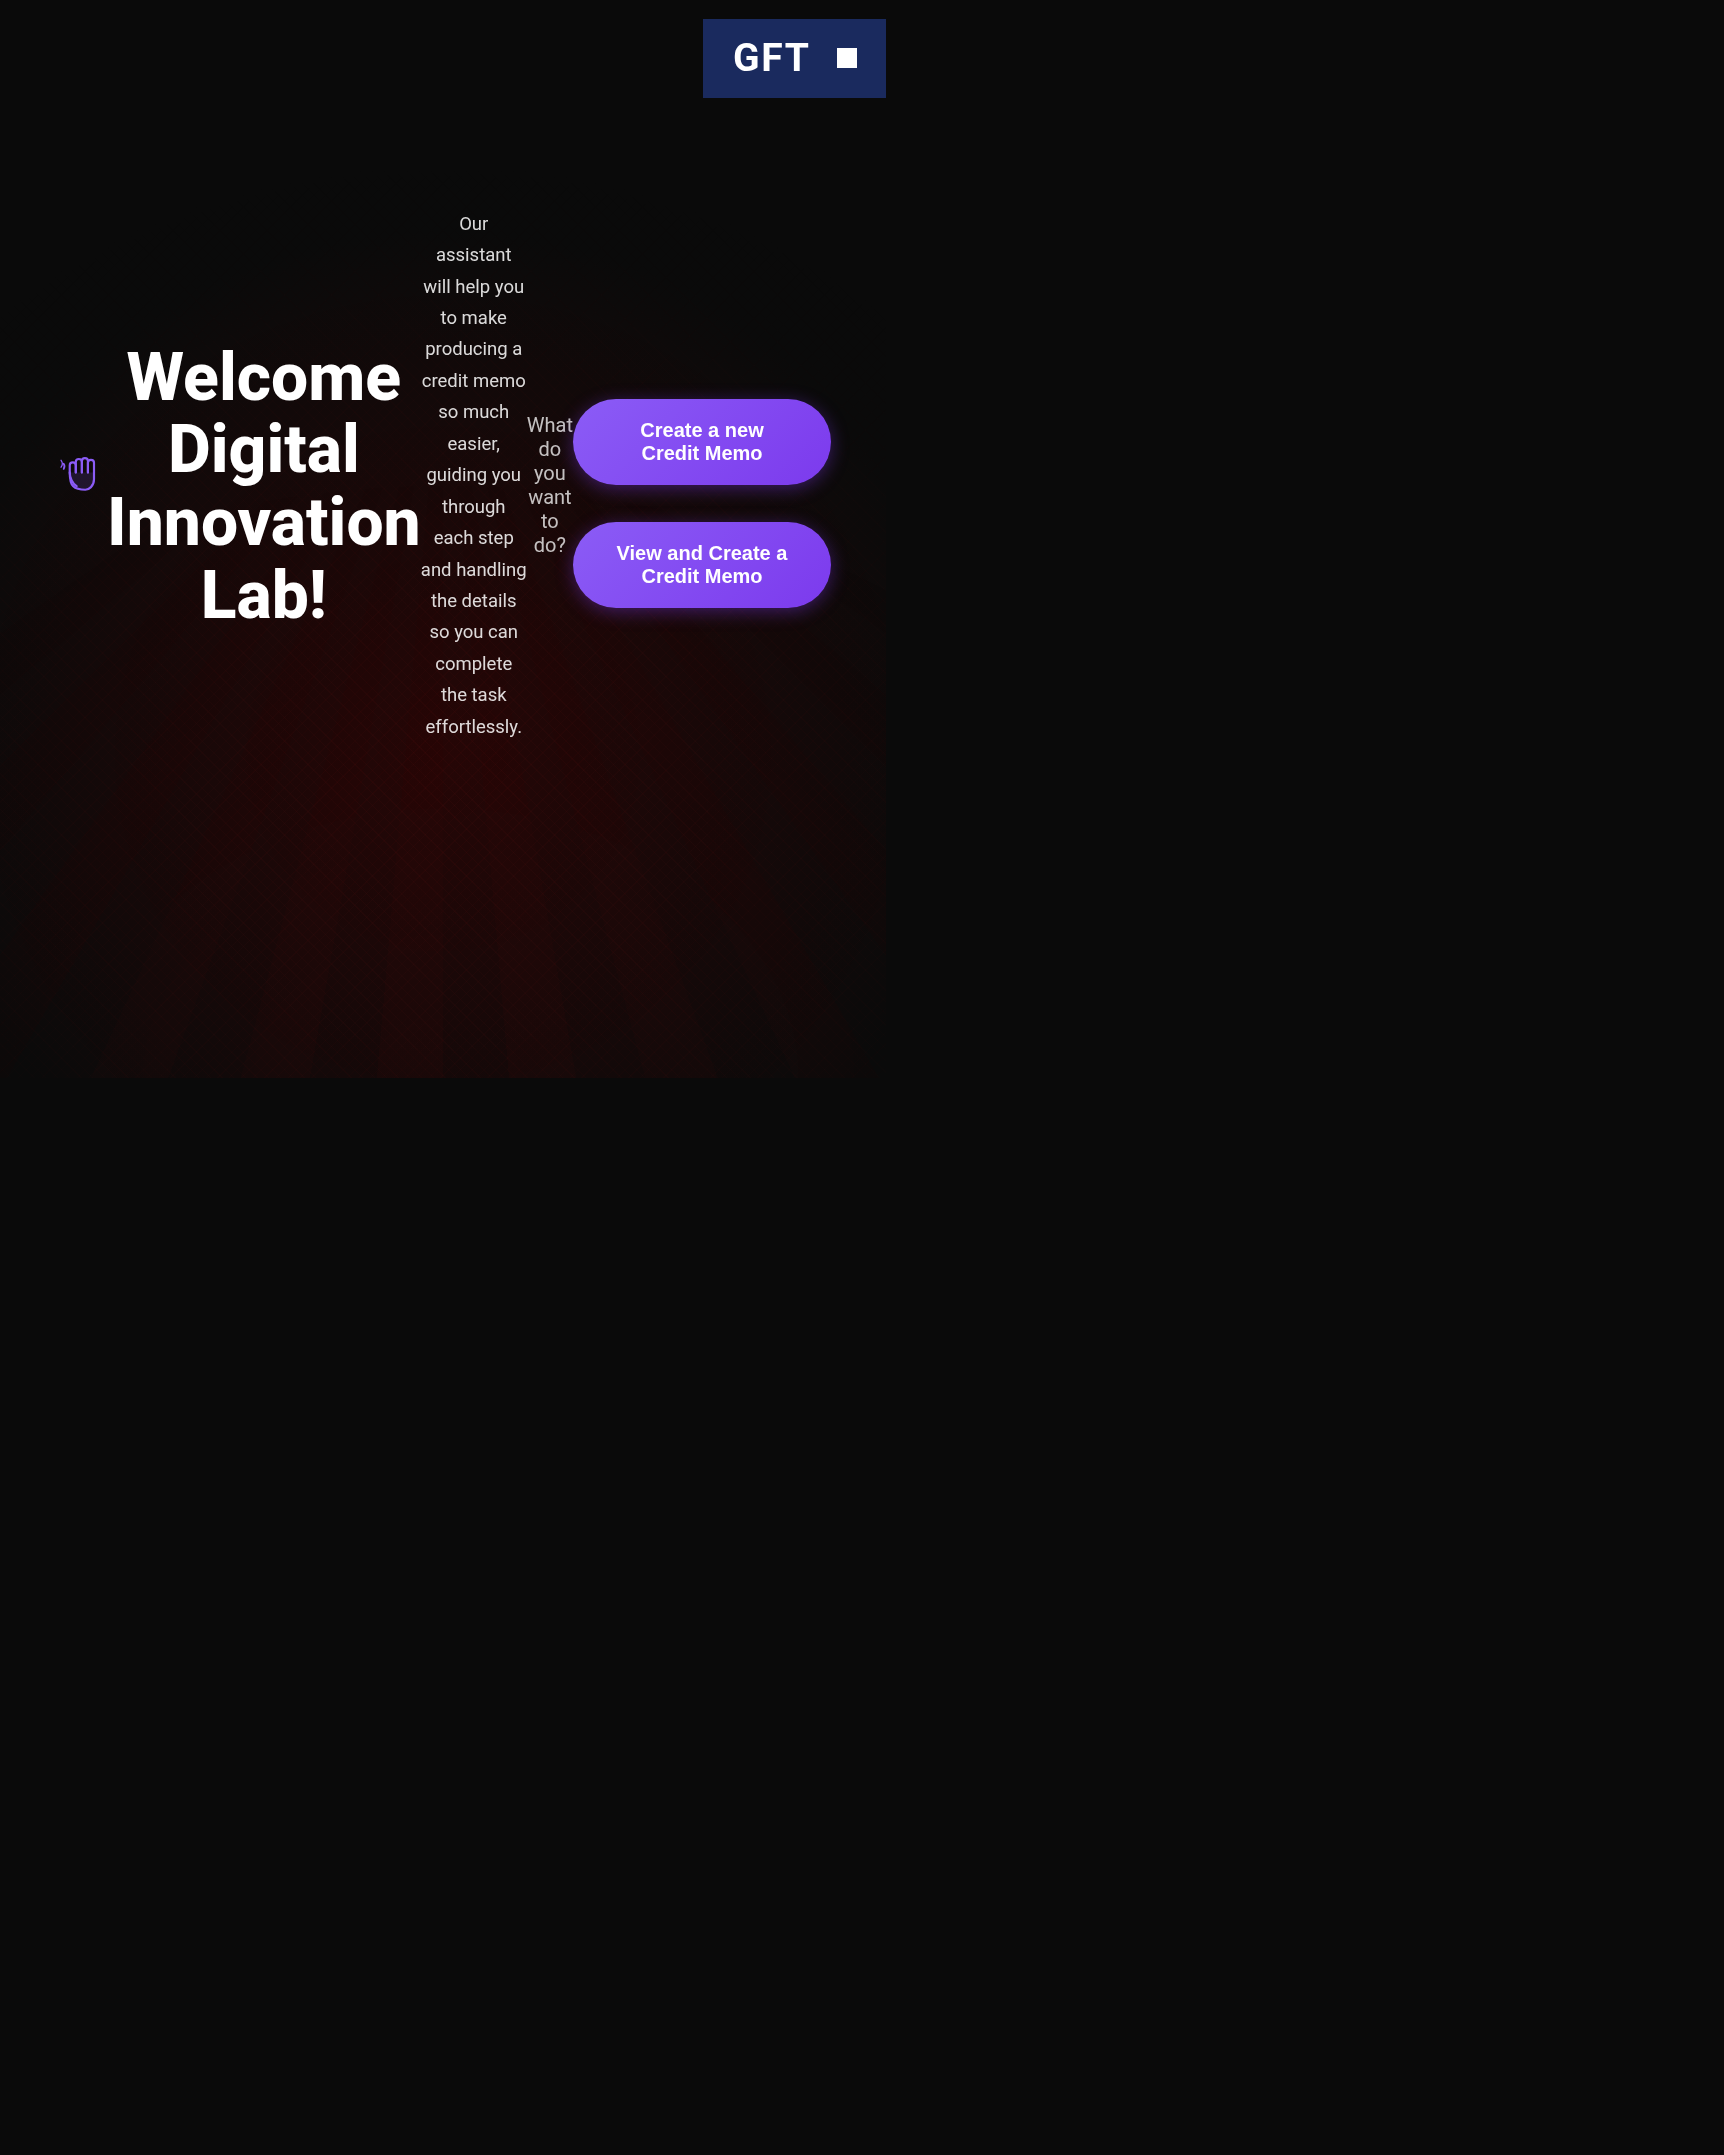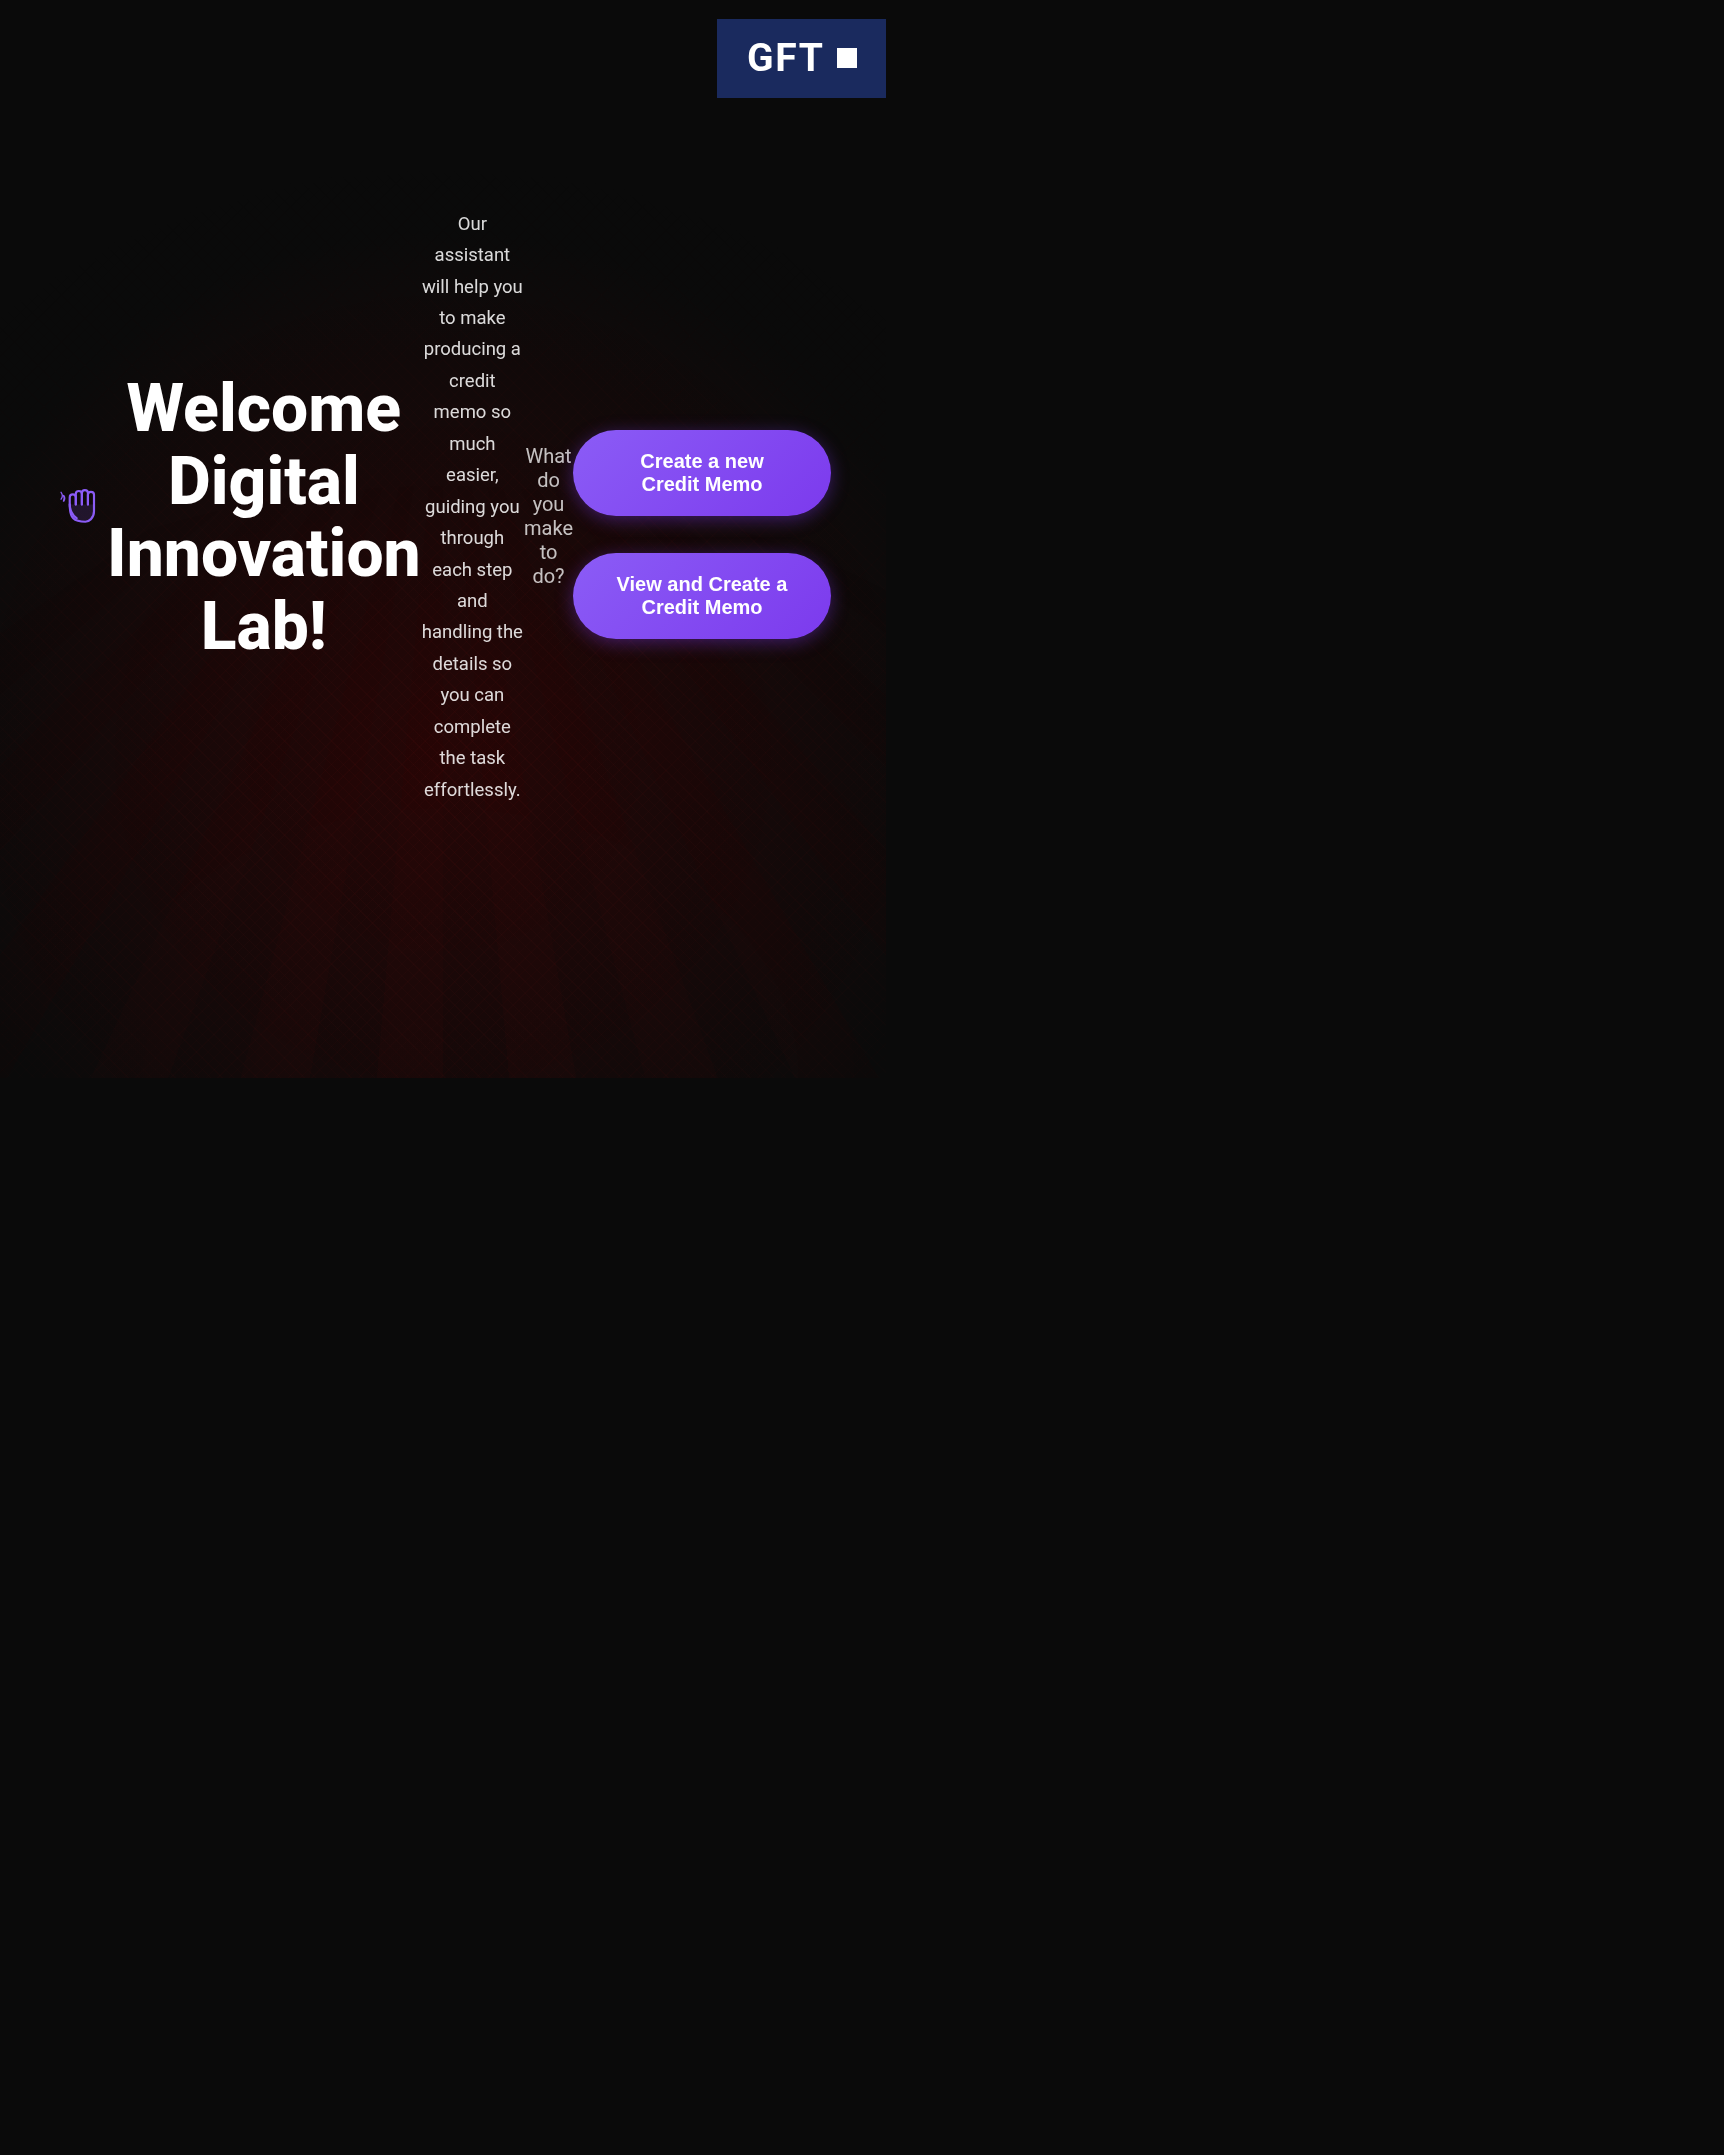--- a/index.html
+++ b/index.html
@@ -77,21 +77,21 @@
       display: flex;
       justify-content: flex-end;
       padding: 18.5px 0 0 0;
     }
 
     .logo-container {
       background-color: #1a2a5e;
       padding: 16.6px 29.5px;
       display: flex;
       align-items: center;
-      gap: 8px;
+      gap: 22px;
     }
 
     .logo-text {
       color: white;
       font-size: 39px;
       font-weight: 700;
       letter-spacing: 1.8px;
     }
 
     .logo-square {
@@ -205,21 +205,21 @@
         <path d="M5 12 Q7 15 5 18" stroke="#8b5cf6" stroke-width="2" stroke-linecap="round" fill="none"></path>
         <path d="M2 8 Q5 12 2 16" stroke="#8b5cf6" stroke-width="1.5" stroke-linecap="round" fill="none"></path>
       </g>
     </svg>
   </span>
 
   <h1 class="welcome-title">Welcome Digital Innovation Lab!</h1>
 
   <p class="subtitle">Our assistant will help you to make producing a credit memo so much easier, guiding you through each step and handling the details so you can complete the task effortlessly.</p>
 
-  <p class="cta-question">What do you make to do?</p>
+  <p class="cta-question">What do you want to do?</p>
 
   <div class="buttons-row">
     <button class="action-button">Create a new Credit Memo</button>
     <button class="action-button">View and Create a Credit Memo</button>
   </div>
 
 </main>
 
 
 </body></html>

